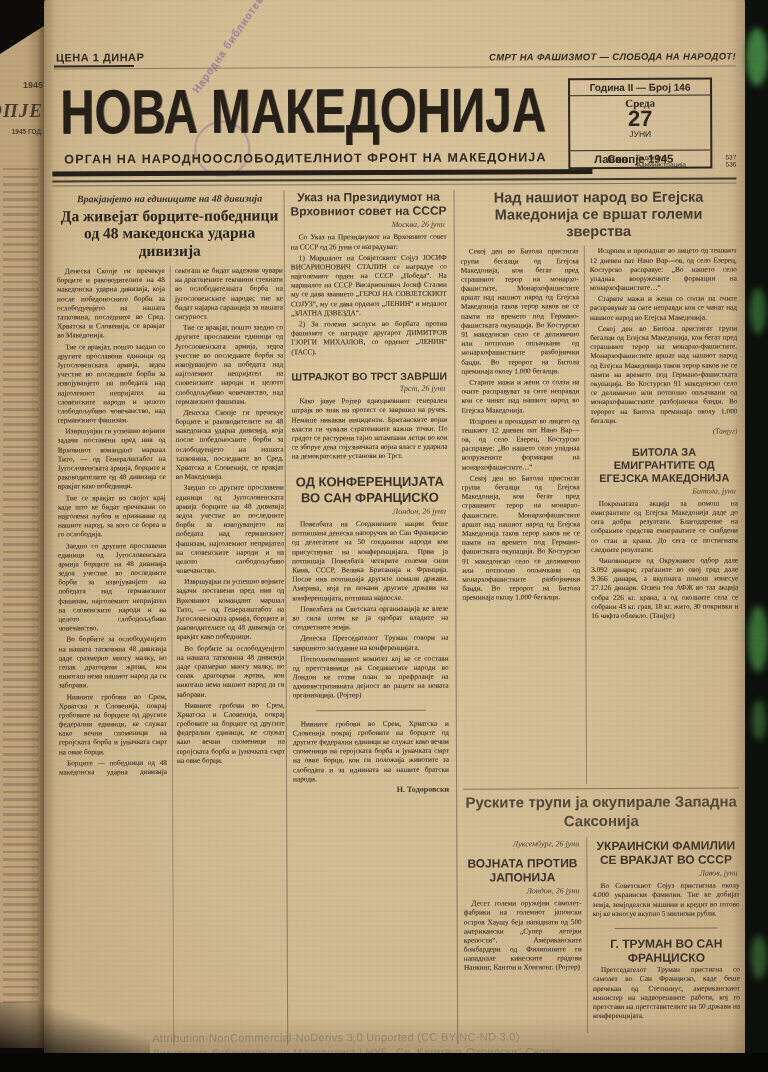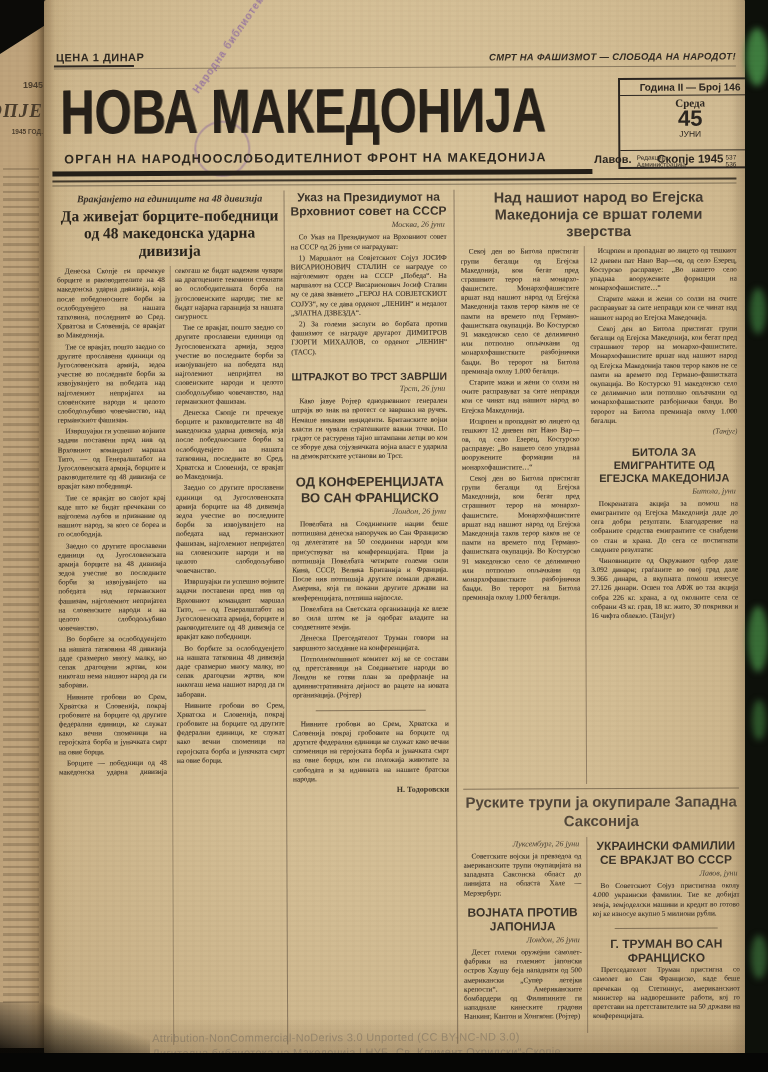--- a/index.html
+++ b/index.html
@@ -45,21 +45,21 @@
   .slogan{left:400px;top:52px;width:338px;text-align:right;
     font:italic bold 9.5px "Liberation Sans",sans-serif;color:#332c24;letter-spacing:.3px;}
   .mast{left:62px;top:74px;width:660px;font:bold 58px "Liberation Sans",sans-serif;
     color:#262019;letter-spacing:0;transform:scale(.82,1.08);transform-origin:left top;
     white-space:nowrap;text-shadow:1px 0 0 rgba(38,33,25,.55);}
   .subtitle{left:66px;top:151px;width:526px;font:bold 12.5px "Liberation Sans",sans-serif;
     letter-spacing:1.1px;color:#2e2820;white-space:nowrap;}
   .bar-a{left:54px;top:170px;width:540px;height:5px;background:#241f18;}
   .bar-b{left:54px;top:179px;width:684px;height:2px;background:rgba(40,34,26,.85);}
   .bar-c{left:54px;top:184px;width:684px;height:1px;background:rgba(40,34,26,.5);}
-  .ibox{left:620px;top:79px;width:140px;border:2px solid #2c2620;background:rgba(255,245,220,.08);
+  .ibox{left:570px;top:79px;width:140px;border:2px solid #2c2620;background:rgba(255,245,220,.08);
     font-family:"Liberation Sans",sans-serif;color:#2c2620;text-align:center;}
   .ibox .r1{font-weight:bold;font-size:10px;padding:2px 0;border-bottom:1.5px solid #2c2620;}
   .ibox .wd{font:bold 11px "Liberation Serif",serif;margin-top:1px;}
   .ibox .dy{font-weight:bold;font-size:22px;line-height:20px;}
   .ibox .mo{font-weight:normal;font-size:8.5px;margin-bottom:11px;}
   .ibox .r3{border-top:1.5px solid #2c2620;font-weight:bold;font-size:11.5px;padding:2px 0;margin-top:6px;}
   .phones{left:596px;top:154px;width:142px;display:flex;gap:5px;color:#2c2620;}
   .phones .lbl{font:bold 11px "Liberation Sans",sans-serif;}
   .phones .col{flex:1;font:6.5px "Liberation Sans",sans-serif;padding-top:1px;}
   .phones .pr{display:flex;justify-content:space-between;}
@@ -129,21 +129,21 @@
 
     <div class="abs stamp-diag">Народна библиотека</div>
     <div class="abs stamp-circle"></div>
 
     <div class="abs mast">НОВА МАКЕДОНИЈА</div>
     <div class="abs subtitle">ОРГАН НА НАРОДНООСЛОБОДИТЕЛНИОТ ФРОНТ НА МАКЕДОНИЈА</div>
 
     <div class="abs ibox">
       <div class="r1">Година II — Број 146</div>
       <div class="wd">Среда</div>
-      <div class="dy">45</div>
+      <div class="dy">27</div>
       <div class="mo">ЈУНИ</div>
       <div class="r3">Скопје 1945</div>
     </div>
     <div class="abs phones">
       <span class="lbl">Лавов.</span>
       <span class="col">
         <span class="pr">
             <span>Редакција</span>
             <span>537</span>
           </span>
@@ -225,21 +225,20 @@
           <p class="bp">Покренатата акција за помош на емигрантите од Егејска Македонија даде до сега добри резултати. Благодарение на собраните средства емигрантите се снабдени со стан и храна. До сега се постигнати следните резултати:</p>
           <p class="bp">Чиновниците од Окружниот одбор дале 3.092 динари; граѓаните во овој град дале 9.366 динари, а вкупната помош изнесуе 27.126 динари. Освен тоа АФЖ во таа акција собра 226 кг. храна, а од околните села се собрани 43 кг. грав, 18 кг. жито, 30 покривки и 16 чифта облекло. (Танјуг)</p>
         </div>
       </div>
 
       <div class="sax-hr"></div>
       <div class="h-sax">Руските трупи ја окупирале Западна Саксонија</div>
       <div class="crow saxrow">
         <div class="cl">
           <div class="dl">Луксембург, 26 јуни</div>
-          <p class="bp">Советските војски ја превзедоа од американските трупи окупацијата на западната Саксонска област до линијата на областа Хале — Мерзербург.</p>
           <div class="hsans h-tiny">ВОЈНАТА ПРОТИВ ЈАПОНИЈА</div>
           <div class="dl">Лондон, 26 јуни</div>
           <p class="bp">Десет големи оружејни самолет-фабрики на големиот јапонски остров Хаушу беја нападнати од 500 американски „Супер летејки крепости“. Американските бомбардери од Филипините ги нападнале кинеските градови Нанкинг, Кантон и Хонгконг. (Ројтер)</p>
         </div>
         <div class="crule"></div>
         <div class="cr">
           <div class="hsans h-tiny" style="margin-top:2px">УКРАИНСКИ ФАМИЛИИ СЕ ВРАКЈАТ ВО СССР</div>
           <div class="dl">Лавов, јуни</div>
           <p class="bp">Во Советскиот Сојуз пристигнаа околу 4.000 украински фамилии. Тие ке добијат земја, земјоделски машини и кредит во готово кој ке износуе вкупно 5 милиони рубли.</p>
           <div class="hr-short"></div>

